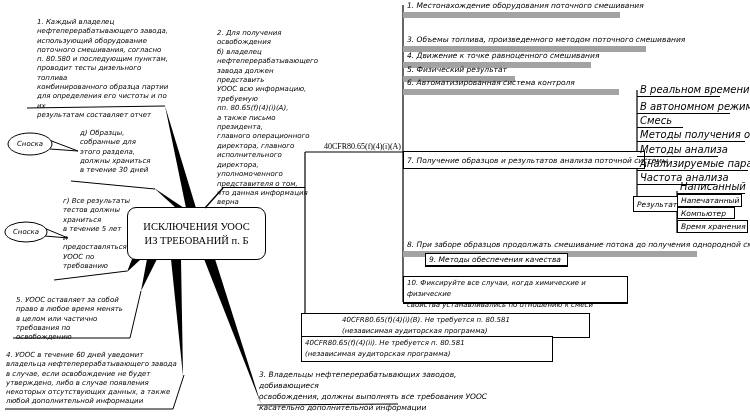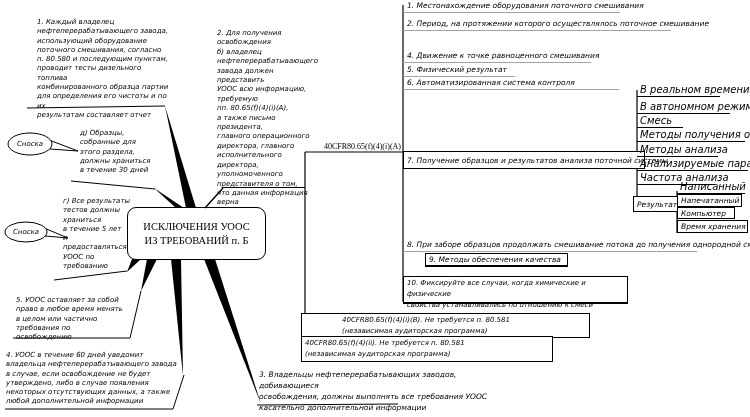--- a/index.html
+++ b/index.html
@@ -12,21 +12,21 @@
   .note-lg{font-size:7.5px;line-height:11px;}
 
   .center-box{position:absolute;left:127px;top:207px;width:137px;height:51px;
       border:1.3px solid #000;border-radius:9px;display:flex;flex-direction:column;
       justify-content:center;text-align:center;
       font-family:"Liberation Serif","DejaVu Serif",serif;font-size:10.5px;line-height:14px;}
 
   .branch-label{position:absolute;left:303px;top:142px;width:98px;text-align:right;
       font-family:"Liberation Serif","DejaVu Serif",serif;font-size:8px;line-height:9px;}
 
-  .r-item{position:absolute;left:403px;border-bottom:1px solid #a3a3a3;
+  .r-item{position:absolute;left:403px;border-bottom:6px solid #a3a3a3;
       font-style:italic;font-size:7.5px;line-height:10px;padding:0 2px 1px 4px;
       white-space:nowrap;}
   .s-item{position:absolute;left:637px;border-bottom:1px solid #000;
       font-style:italic;font-size:10px;line-height:10px;padding:0 2px 1px 3px;
       white-space:nowrap;}
   .cell{position:absolute;border:1px solid #000;font-style:italic;font-size:7.5px;
       display:flex;align-items:center;padding:0 3px;white-space:nowrap;background:#fff;}
   .cell-multi{position:absolute;border:1px solid #000;border-bottom-width:2px;
       font-style:italic;font-size:7px;line-height:11px;padding:1px 3px;
       white-space:pre-line;background:#fff;}
@@ -130,21 +130,21 @@
 касательно дополнительной информации</div>
 
   <div class="branch-label">40CFR80.65(f)(4)(i)(A)</div>
 
   <div class="exempt" style="top:313px;height:21px;padding-left:40px;">40CFR80.65(f)(4)(i)(B). Не требуется п. 80.581
 (независимая аудиторская программа)</div>
   <div class="exempt" style="top:336px;height:22px;">40CFR80.65(f)(4)(ii). Не требуется п. 80.581
 (независимая аудиторская программа)</div>
 
   <div class="r-item" style="top:1px;width:211px;">1. Местонахождение оборудования поточного смешивания</div>
-  <div class="r-item" style="top:19px;width:262px;">2. Период, на протяжении которого осуществлялось поточное смешивание</div>
+  <div class="r-item" style="top:35px;width:237px;">3. Объемы топлива, произведенного методом поточного смешивания</div>
   <div class="r-item" style="top:51px;width:182px;">4. Движение к точке равноценного смешивания</div>
   <div class="r-item" style="top:65px;width:106px;">5. Физический результат</div>
   <div class="r-item" style="top:78px;width:210px;">6. Автоматизированная система контроля</div>
   <div class="cell" style="left:403px;top:151px;width:234px;height:16px;">7. Получение образцов и результатов анализа поточной системы</div>
   <div class="r-item" style="top:240px;width:288px;">8. При заборе образцов продолжать смешивание потока до получения однородной смеси</div>
   <div class="cell" style="left:403px;top:253px;width:135px;height:11px;border-bottom-width:2px;margin-left:22px;">9. Методы обеспечения качества</div>
   <div class="cell-multi" style="left:403px;top:276px;width:217px;height:23px;">10. Фиксируйте все случаи, когда химические и физические
 свойства устанавливались по отношению к смеси</div>
 
   <div class="s-item" style="top:85px;width:78px;">В реальном времени</div>

